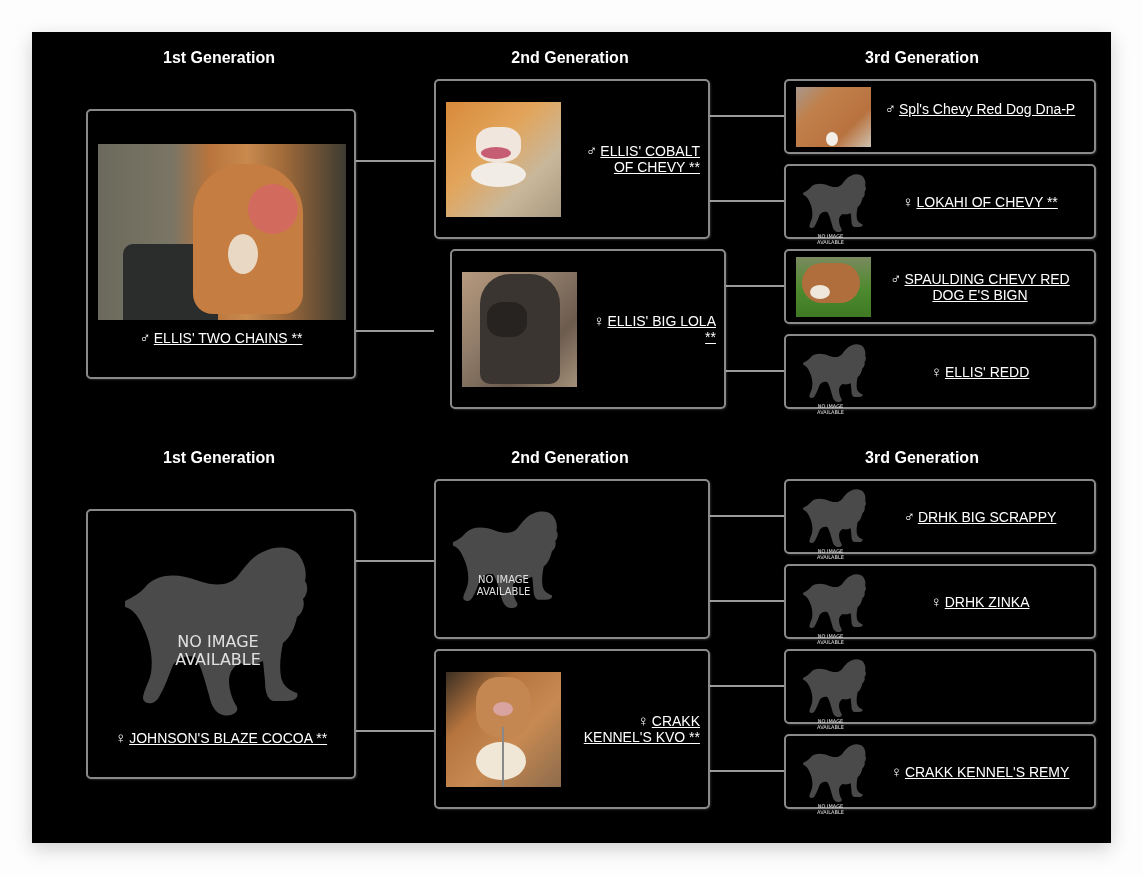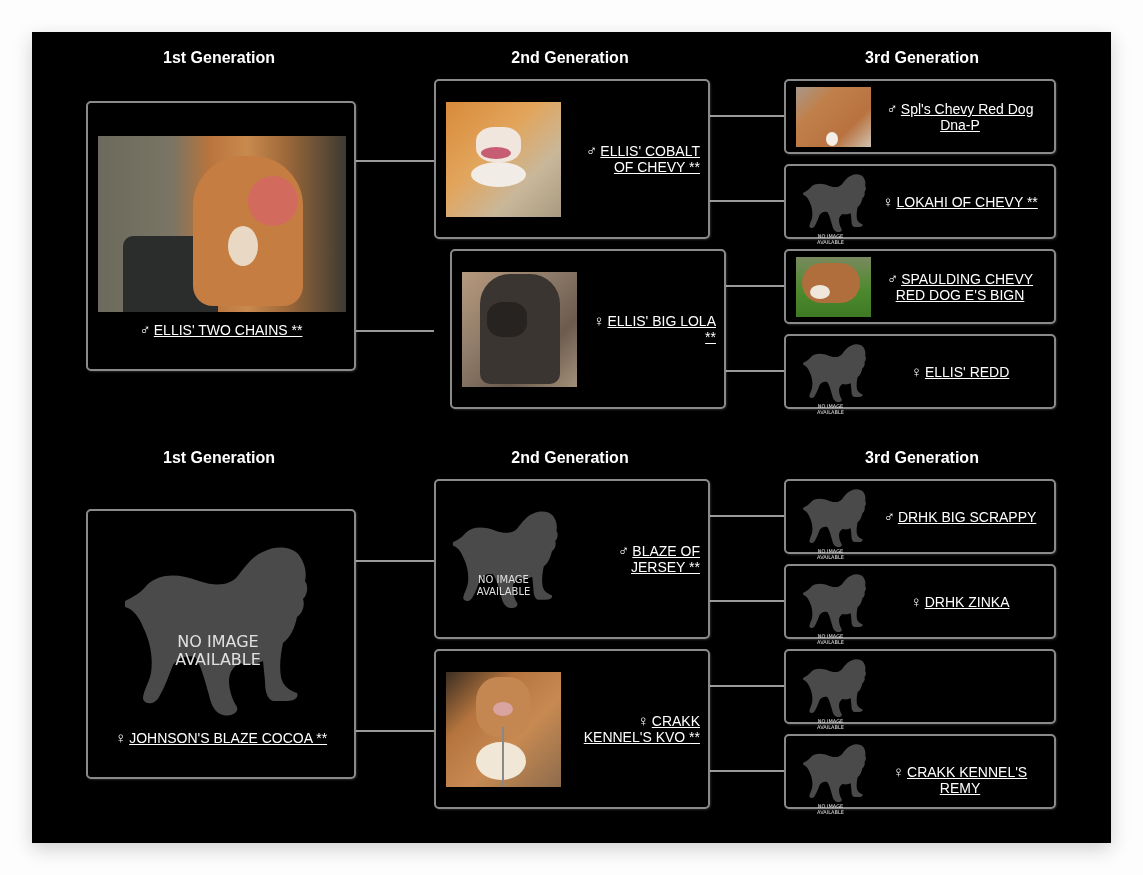--- a/index.html
+++ b/index.html
@@ -21,21 +21,21 @@
   .name {
     color: #fff; font-size: 14px; text-decoration: underline; cursor: pointer;
   }
   .sex { color: #fff; font-size: 15px; margin-right: 3px; }
   .g1 { width: 270px; height: 270px; }
   .g1 .thumb { position: absolute; left: 10px; top: 33px; width: 248px; height: 176px; }
   .g1 .label { position: absolute; left: 0; right: 0; top: 218px; text-align: center; }
   .g2 { width: 276px; height: 160px; }
   .g2 .thumb { position: absolute; left: 10px; top: 21px; width: 115px; height: 115px; }
   .g2 .label { position: absolute; left: 134px; right: 8px; top: 62px; text-align: right; line-height: 16px; }
-  .g3 { width: 272px; height: 75px; text-decoration: underline; }
+  .g3 { width: 312px; height: 75px; text-decoration: underline; }
   .g3 .thumb { position: absolute; left: 10px; top: 6px; width: 75px; height: 60px; }
   .g3 .label { position: absolute; left: 88px; right: 8px; text-align: center; line-height: 16px; }
   .g3 .label.one { top: 28px; }
   .g3 .label.two { top: 20px; }
   .noimg-text {
     position: absolute; color: #e0e0e0; text-align: center; font-family: "DejaVu Sans", sans-serif;
     line-height: 1.15;
     margin-top: 40px;
   }
   svg { display: block; }
@@ -57,21 +57,21 @@
   <div class="heading" style="left:403px;top:17px;">2nd Generation</div>
   <div class="heading" style="left:755px;top:17px;">3rd Generation</div>
 
   <div class="line" style="left:324px;top:128px;width:78px;"></div>
   <div class="line" style="left:324px;top:298px;width:78px;"></div>
   <div class="line" style="left:677px;top:83px;width:76px;"></div>
   <div class="line" style="left:677px;top:168px;width:76px;"></div>
   <div class="line" style="left:677px;top:253px;width:76px;"></div>
   <div class="line" style="left:677px;top:338px;width:76px;"></div>
 
-  <div class="card g1" style="left:54px;top:69px;padding-left:21px;">
+  <div class="card g1" style="left:54px;top:77px;padding-left:21px;">
     <div class="thumb" style="background:linear-gradient(90deg,#6b6a5c 0%,#7a7565 30%,#b8743c 45%,#c98a4e 60%,#a06a3a 75%,#3c3b32 100%);">
       <div style="position:absolute;left:25px;top:100px;width:95px;height:76px;background:#2b2c2c;border-radius:10px 10px 0 0;"></div>
       <div style="position:absolute;left:95px;top:20px;width:110px;height:150px;background:#c57d42;border-radius:50px 50px 20px 20px;"></div>
       <div style="position:absolute;left:150px;top:40px;width:50px;height:50px;background:#d36a5e;border-radius:50%;"></div>
       <div style="position:absolute;left:130px;top:90px;width:30px;height:40px;background:#e8d8c4;border-radius:50%;"></div>
     </div>
     <div class="label">
       <span class="sex">♂</span><a class="name">ELLIS' TWO CHAINS **</a>
     </div>
   </div>
@@ -163,23 +163,20 @@
     </div>
   </div>
 
   <div class="card g2" style="left:402px;top:447px;">
     <div class="thumb">
       <svg width="115" height="115">
           <use href="#dog-silhouette"></use>
         </svg>
       <div class="noimg-text" style="left:20px;top:32px;width:75px;font-size:10px;"><span>NO IMAGE</span><br><span>AVAILABLE</span></div>
     </div>
-    <div class="label">
-      <span class="sex">♂</span><a class="name">BLAZE OF JERSEY **</a>
-    </div>
   </div>
 
   <div class="card g2" style="left:402px;top:617px;">
     <div class="thumb" style="background:linear-gradient(135deg,#3b2f22 0%,#b5743e 30%,#c88a52 60%,#8d6b4c 100%);">
       <div style="position:absolute;left:30px;top:5px;width:55px;height:60px;background:#c48752;border-radius:40%;"></div>
       <div style="position:absolute;left:47px;top:30px;width:20px;height:14px;background:#d9a3a0;border-radius:50%;"></div>
       <div style="position:absolute;left:30px;top:70px;width:50px;height:38px;background:#f1e7d6;border-radius:50%;"></div>
       <div style="position:absolute;left:56px;top:55px;width:2px;height:60px;background:#888;"></div>
     </div>
     <div class="label">

